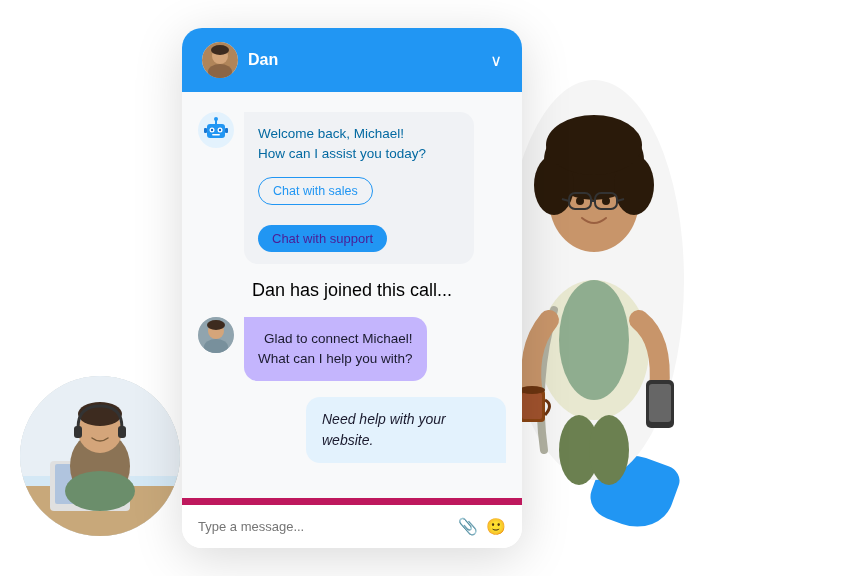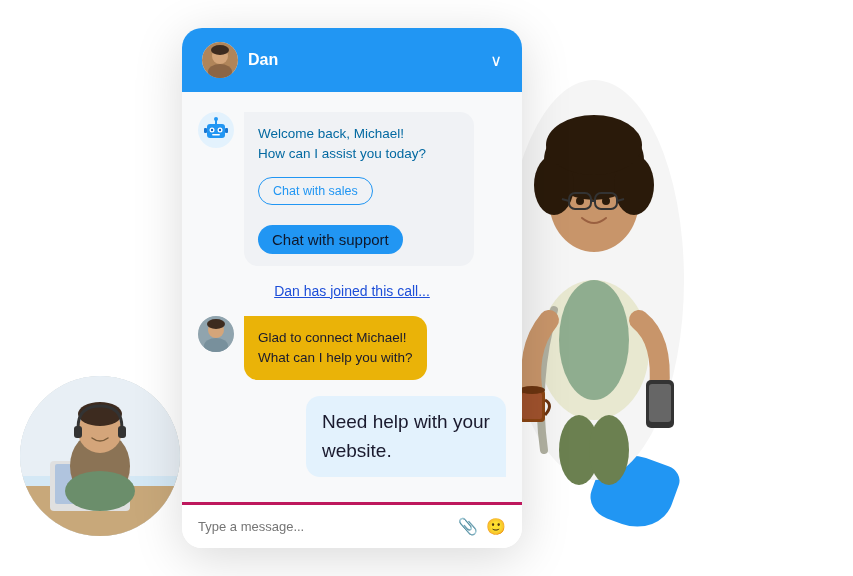--- a/index.html
+++ b/index.html
@@ -129,37 +129,36 @@
       border-radius: 20px;
       padding: 6px 14px;
       font-size: 12.5px;
       cursor: pointer;
       font-weight: 500;
     }
 
     .btn-solid {
       border: none;
       background: #2196F3;
-      color: #0f172a;
+      color: #4c1d95;
       border-radius: 20px;
       padding: 6px 14px;
-      font-size: 15px;
+      font-size: 13px;
       cursor: pointer;
       font-weight: 500;
     }
 
     
     .system-message {
       text-align: center;
     }
 
     .system-message span {
-      font-size: 14px;
-      color: #1d4ed8;
-      text-decoration: underline;
+      font-size: 18px;
+      color: #000000;
     }
 
     
     .agent-message-row {
       display: flex;
       align-items: flex-start;
       gap: 10px;
     }
 
     .agent-avatar {
@@ -168,24 +167,25 @@
       border-radius: 50%;
       background: #b0bec5;
       display: flex;
       align-items: center;
       justify-content: center;
       flex-shrink: 0;
       overflow: hidden;
     }
 
     .agent-bubble {
-      background: #eab308;
+      background: #c4b5fd;
       border-radius: 0 14px 14px 14px;
       padding: 12px 14px;
       max-width: 230px;
+      text-align: right;
     }
 
     .agent-bubble p {
       font-size: 13.5px;
       color: #1a1a2e;
       line-height: 1.5;
     }
 
     
     .user-message-row {
@@ -194,29 +194,30 @@
     }
 
     .user-bubble {
       background: #e3f2fd;
       border-radius: 14px 14px 0 14px;
       padding: 12px 16px;
       max-width: 200px;
     }
 
     .user-bubble p {
-      font-size: 19px;
+      font-size: 14px;
       color: #1a1a2e;
       line-height: 1.5;
+      font-style: italic;
     }
 
     
     .chat-input-area {
       padding: 12px 16px;
-      border-top: 3px solid #be185d;
+      border-top: 7px solid #be185d;
       display: flex;
       align-items: center;
       gap: 10px;
       background: #ffffff;
       flex-shrink: 0;
     }
 
     .chat-input {
       flex: 1;
       border: none;

